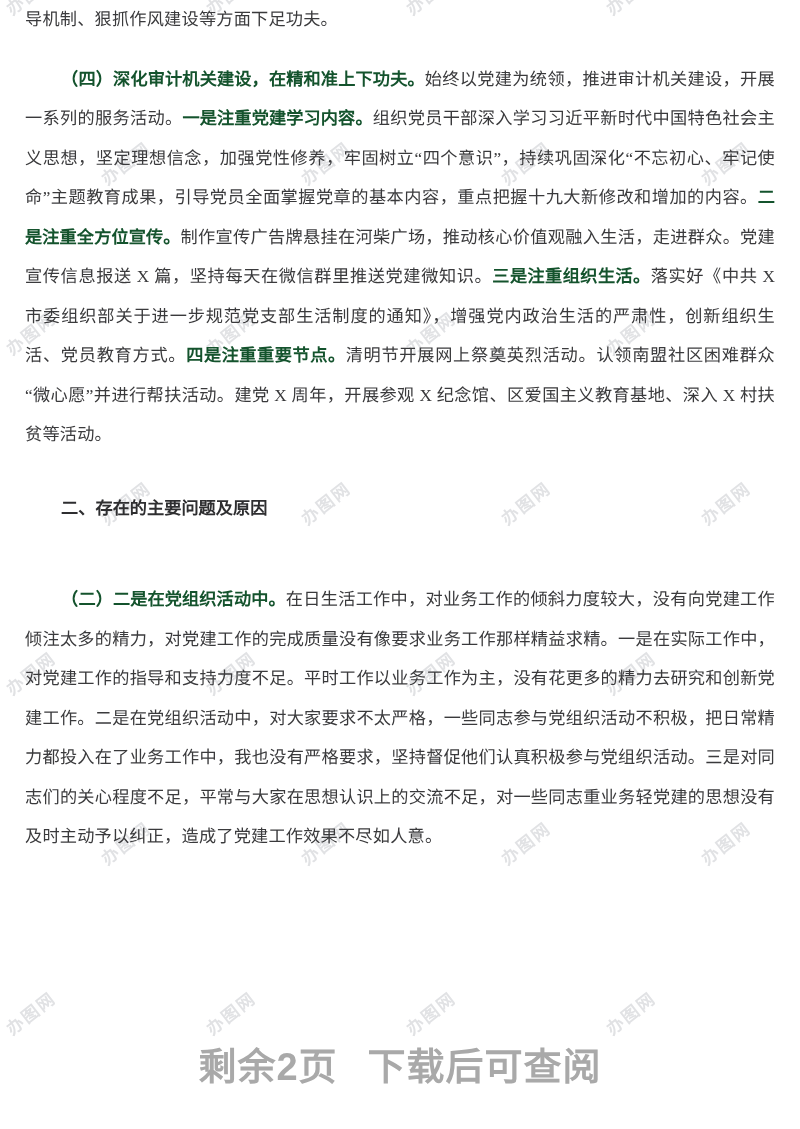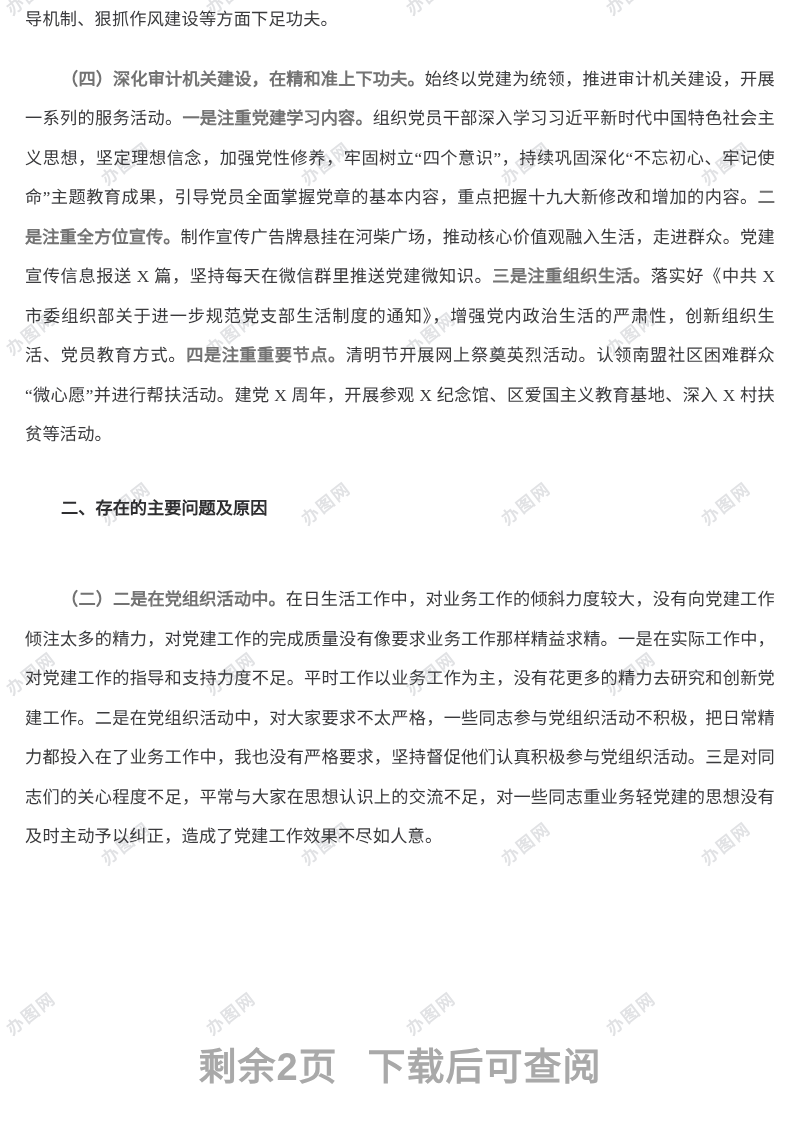--- a/index.html
+++ b/index.html
@@ -61,21 +61,21 @@
     text-justify: inter-ideograph;
     text-indent: 0;
     letter-spacing: .2px;
   }
 
   .para.indent { text-indent: 2.1em; }
 
   
   .para.continued { text-indent: 0; }
 
-  .b { font-weight: bold; color: #737373; letter-spacing: 0; }
+  .b { font-weight: bold; color: #14532d; letter-spacing: 0; }
 
   .heading {
     font-weight: bold;
     color: #2e2e30;
     font-size: 17.2px;
     line-height: 39.5px;
     text-indent: 2.1em;
     margin: 0;
   }
 

